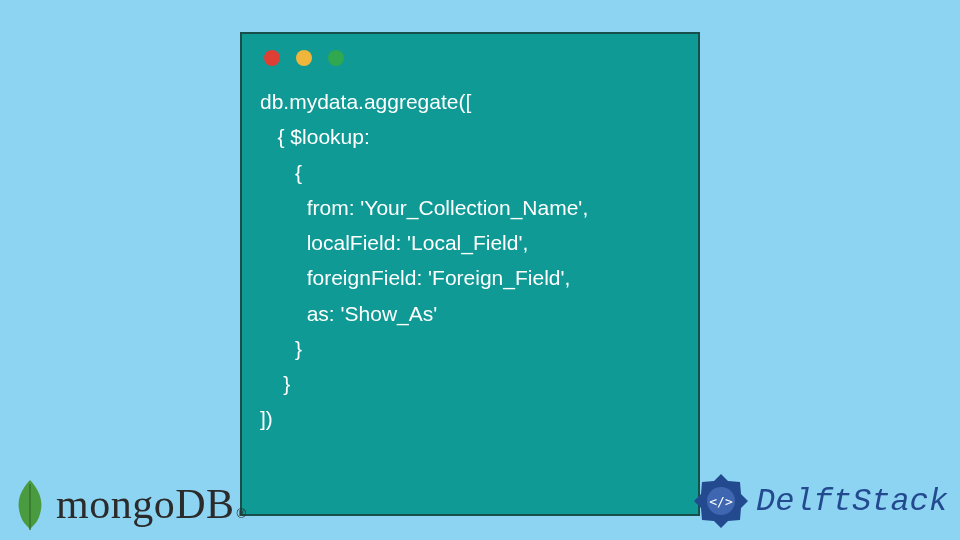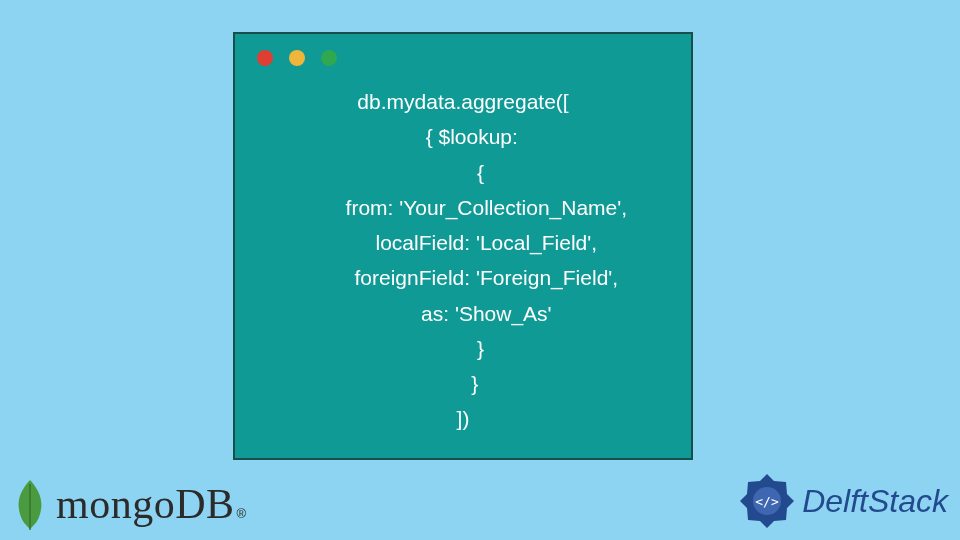--- a/index.html
+++ b/index.html
@@ -6,28 +6,27 @@
   body {
     width: 960px;
     height: 540px;
     background: #8dd4f2;
     font-family: Arial, Helvetica, sans-serif;
     position: relative;
     overflow: hidden;
   }
   .code-card {
     position: absolute;
-    left: 233px;
+    left: 240px;
     top: 32px;
     width: 460px;
-    height: 428px;
+    height: 484px;
     background: #0f9a96;
     border: 2px solid #184f4b;
     padding: 16px 18px 18px 18px;
-    text-align: center;
   }
   .traffic {
     display: flex;
     gap: 16px;
     margin-bottom: 18px;
     padding-left: 4px;
   }
   .dot {
     width: 16px; height: 16px; border-radius: 50%;
   }
@@ -70,21 +69,21 @@
   .delft {
     position: absolute;
     right: 12px;
     bottom: 10px;
     display: flex;
     align-items: center;
     gap: 6px;
   }
   .delft-badge { width: 58px; height: 58px; }
   .delft-text {
-    font-family: Liberation Sans, sans-serif;
+    font-family: Liberation Mono, monospace;
     font-size: 32px;
     font-style: italic;
     color: #234a8f;
   }
 </style>
 </head>
 <body>
 
 <div class="code-card">
   <div class="traffic">

